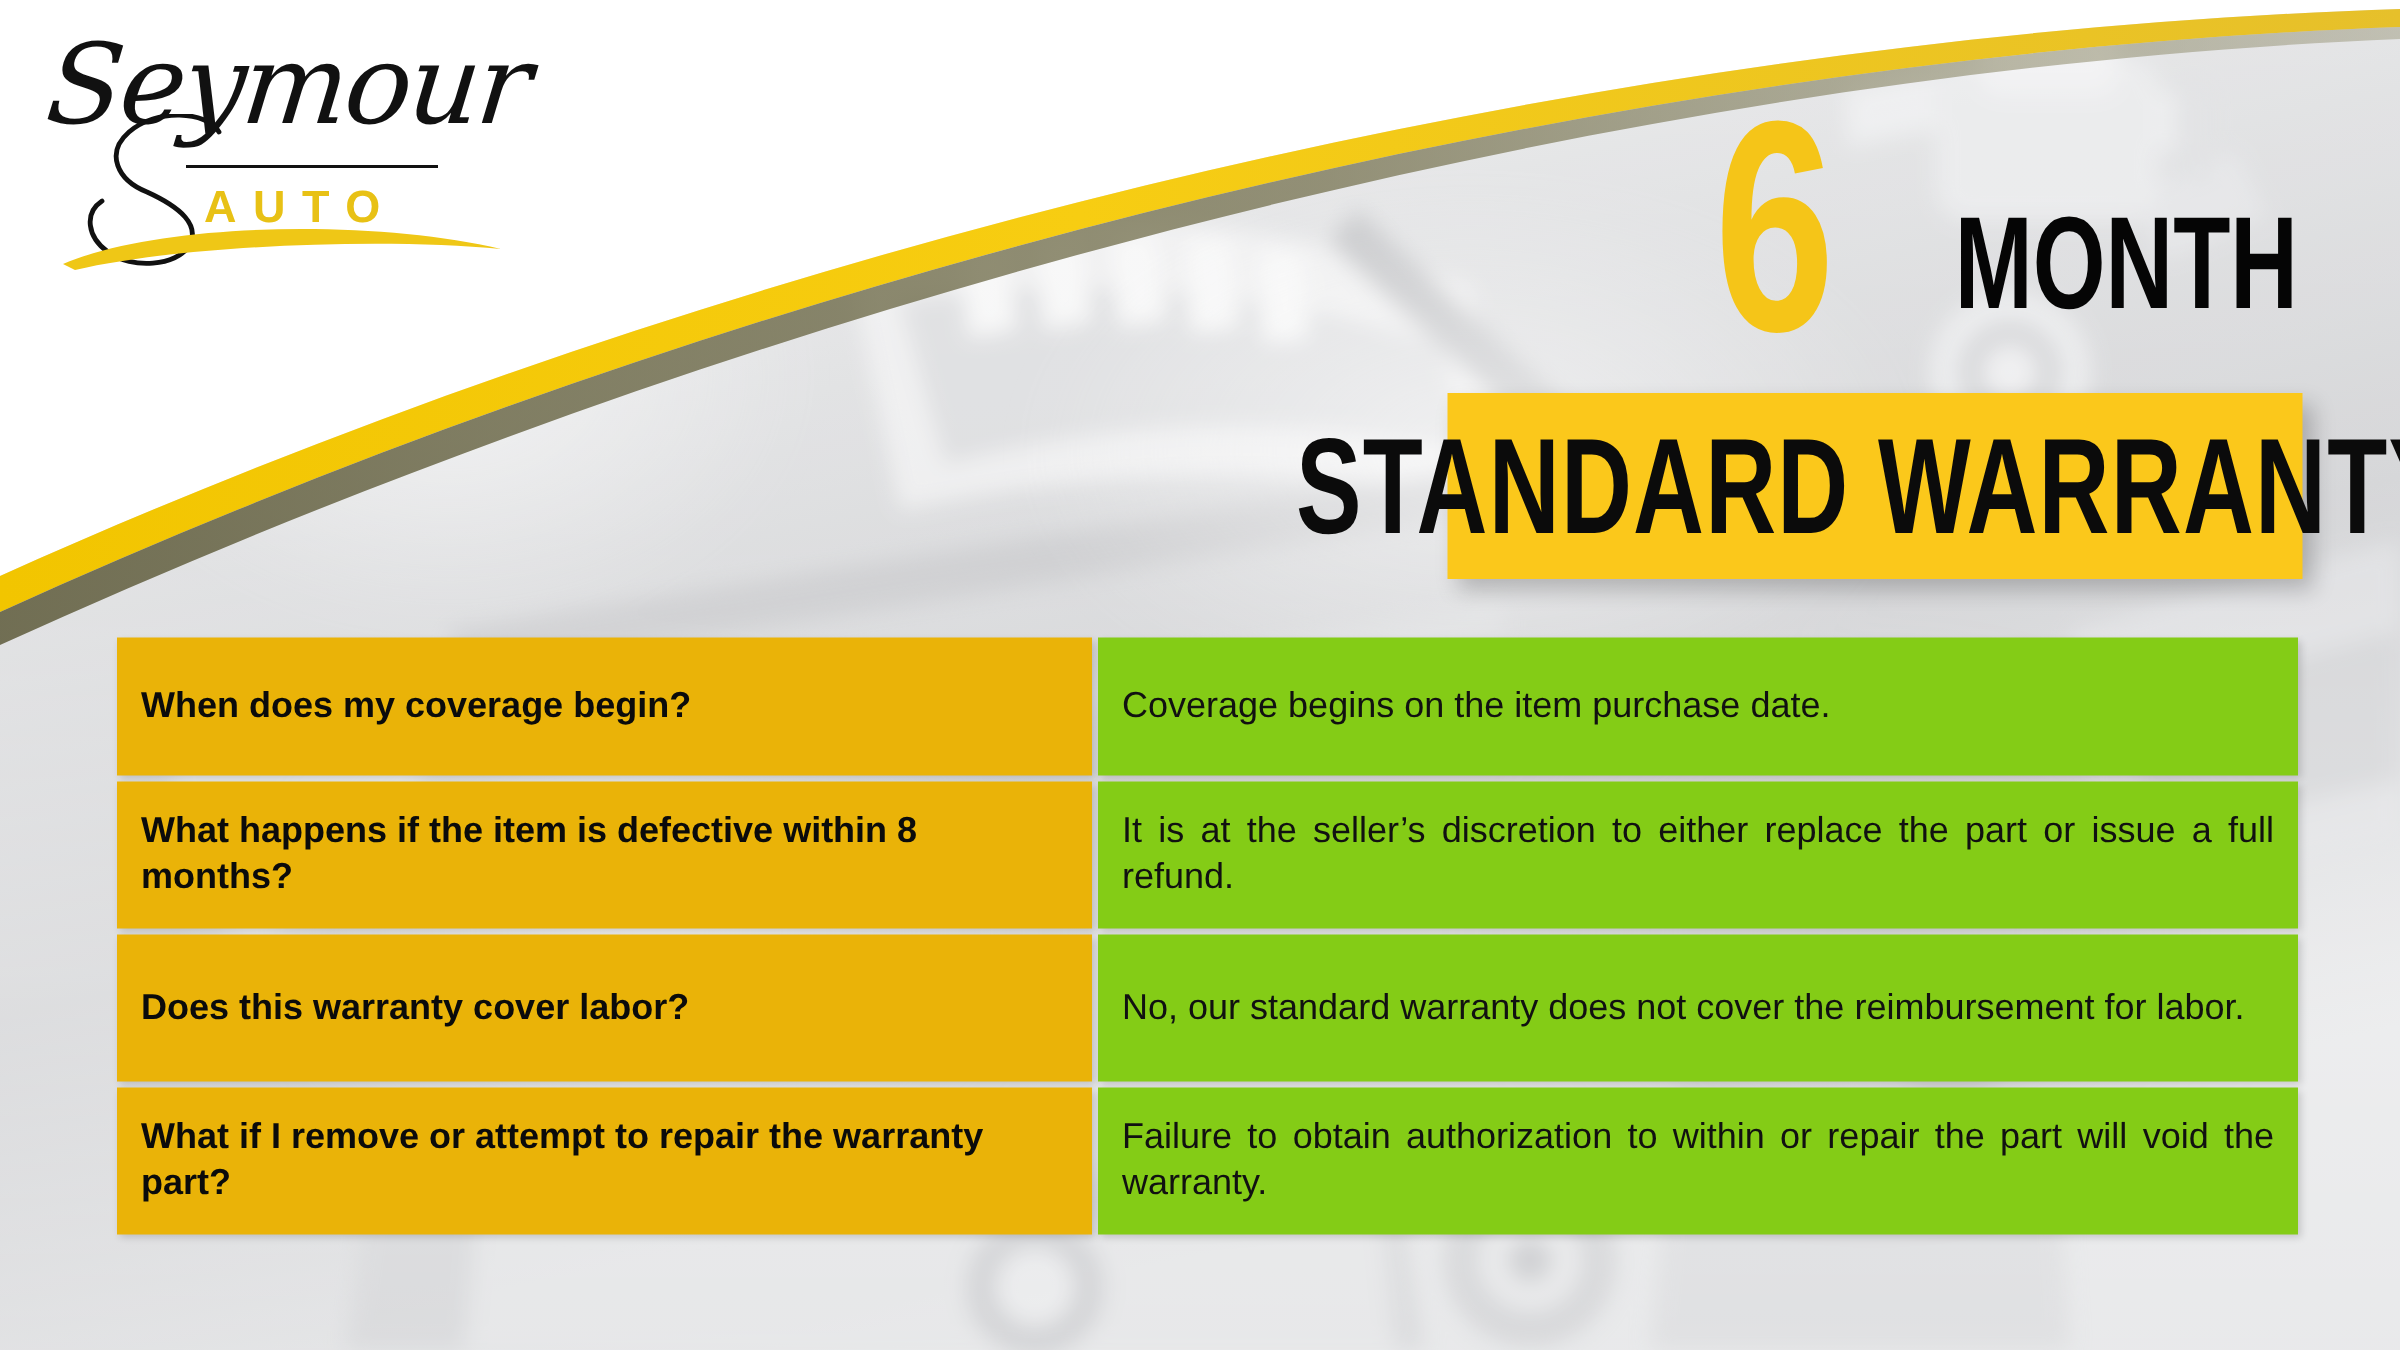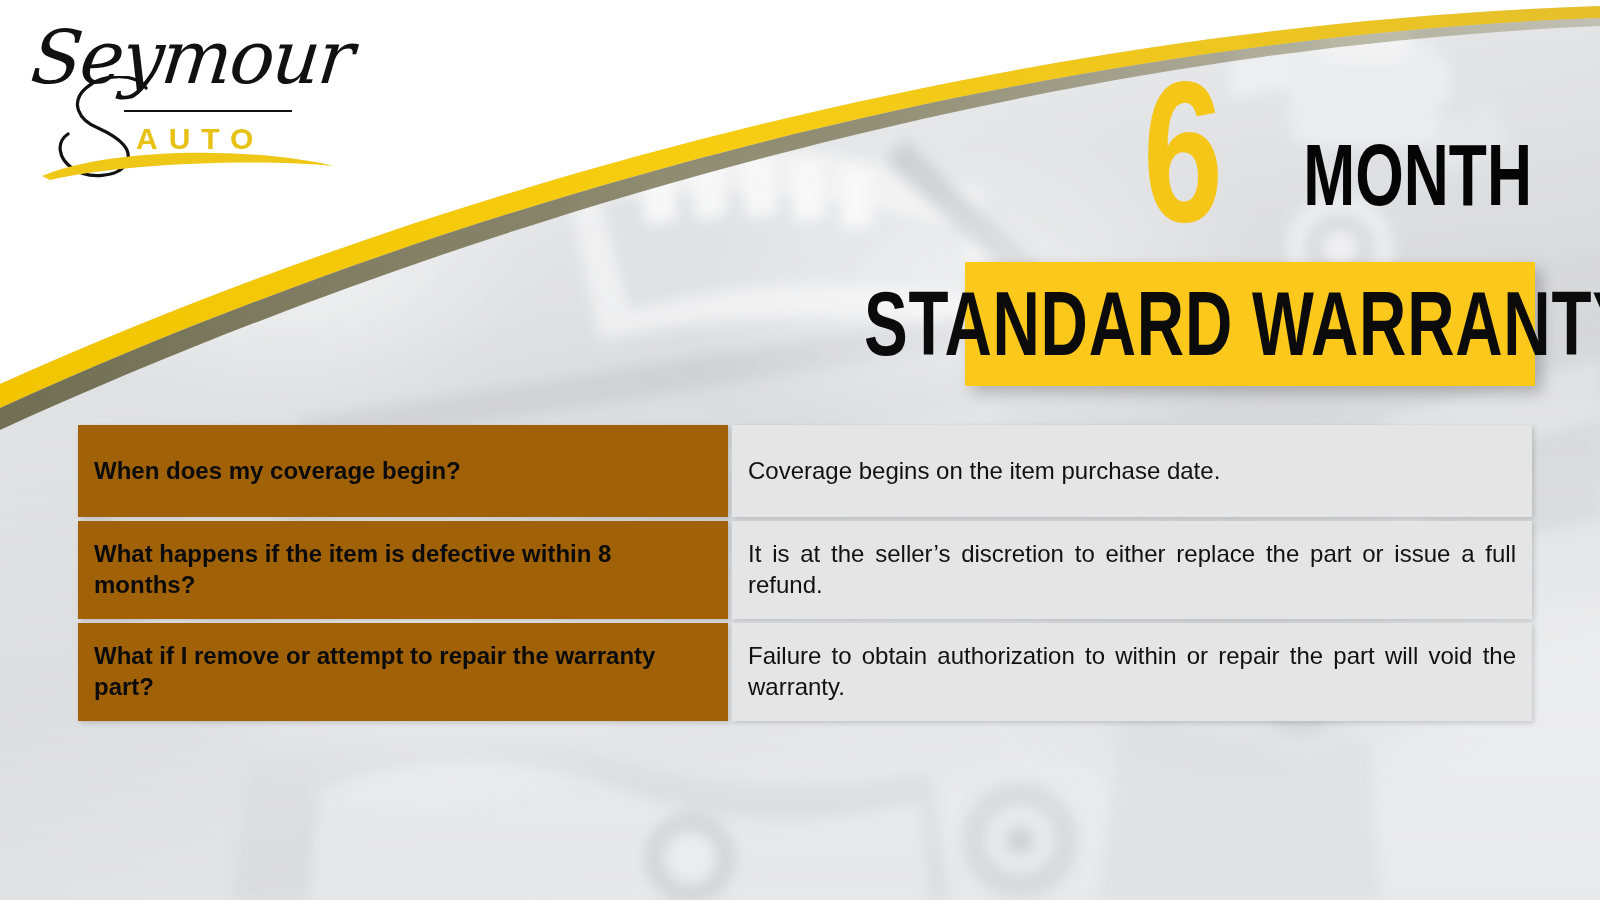--- a/index.html
+++ b/index.html
@@ -182,29 +182,29 @@
     table-layout: fixed;
   }
   .faq-table .q-cell,
   .faq-table .a-cell {
     vertical-align: middle;
     padding: 14px 16px;
     box-shadow: 2px 2px 5px rgba(0,0,0,0.16);
   }
   .faq-table .q-cell {
     width: 618px;
-    background: #a16207;
+    background: #eab308;
     color: #0b0b0b;
     font-weight: bold;
     font-size: 24px;
     line-height: 1.28;
     text-align: left;
   }
   .faq-table .a-cell {
-    background: #e5e5e5;
+    background: #84cc16;
     color: #111111;
     font-weight: normal;
     font-size: 24px;
     line-height: 1.28;
     text-align: justify;
     text-justify: inter-word;
   }
   .faq-row-1 .q-cell, .faq-row-1 .a-cell { height: 64px; }
   .faq-row-2 .q-cell, .faq-row-2 .a-cell { height: 70px; }
   .faq-row-3 .q-cell, .faq-row-3 .a-cell { height: 70px; }
@@ -349,20 +349,24 @@
   <table class="faq-table">
     <tbody>
       <tr class="faq-row-1">
         <td class="q-cell">When does my coverage begin?</td>
         <td class="a-cell">Coverage begins on the item purchase date.</td>
       </tr>
       <tr class="faq-row-2">
         <td class="q-cell">What happens if the item is defective within 8 months?</td>
         <td class="a-cell">It is at the seller’s discretion to either replace the part or issue a full refund.</td>
       </tr>
+      <tr class="faq-row-3">
+        <td class="q-cell">Does this warranty cover labor?</td>
+        <td class="a-cell">No, our standard warranty does not cover the reimbursement for labor.</td>
+      </tr>
       <tr class="faq-row-4">
         <td class="q-cell">What if I remove or attempt to repair the warranty part?</td>
         <td class="a-cell">Failure to obtain authorization to within or repair the part will void the warranty.</td>
       </tr>
     </tbody>
   </table>
 
 </div>
 
 </body></html>

